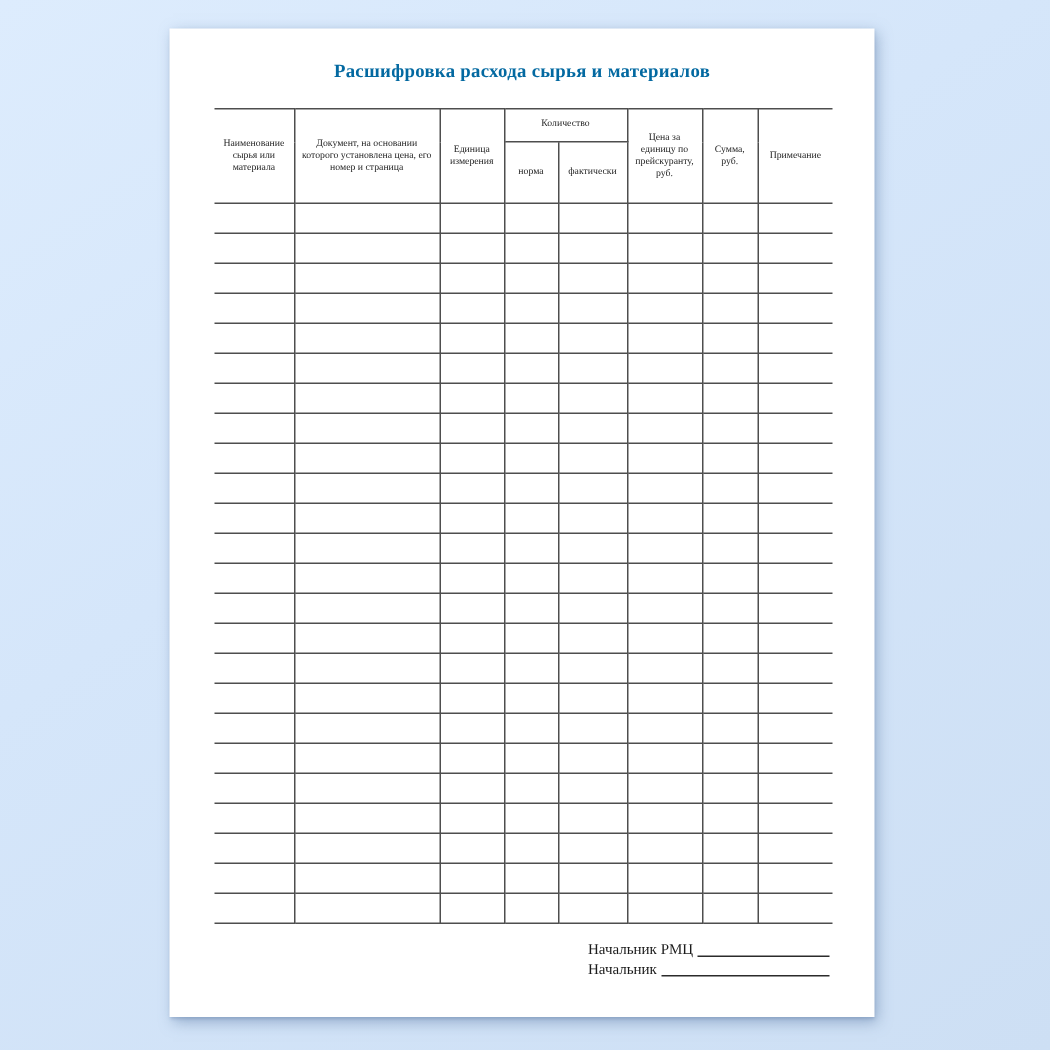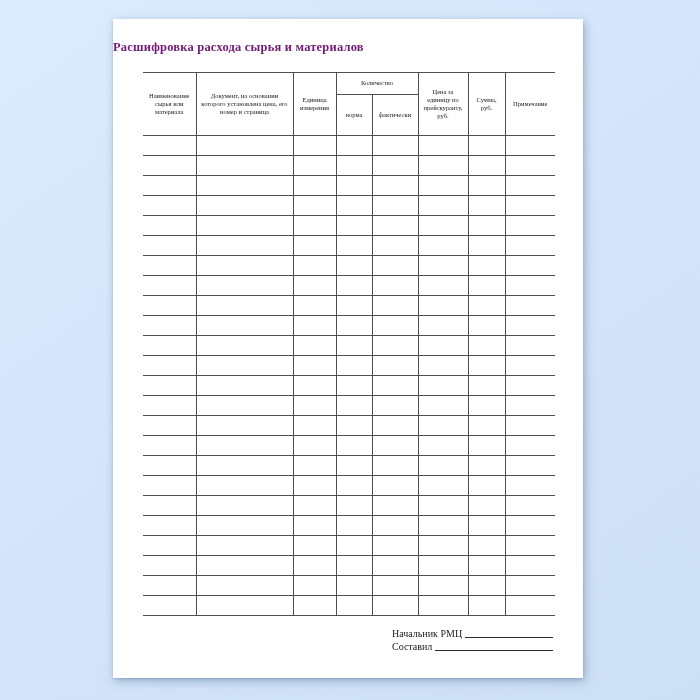--- a/index.html
+++ b/index.html
@@ -24,24 +24,25 @@
     height: 659px;
     background: #ffffff;
     box-shadow: 2px 3px 9px rgba(100, 130, 170, 0.55), 0 1px 2px rgba(100, 130, 170, 0.35);
     box-sizing: border-box;
     padding-top: 21px;
     color: #1b1b1b;
   }
   .doc-title {
     height: 15px;
     line-height: 15px;
+    text-align: center;
     font-size: 12.5px;
     font-weight: bold;
     letter-spacing: 0.2px;
-    color: #701a75;
+    color: #0369a1;
   }
   table.form-table {
     border-collapse: collapse;
     table-layout: fixed;
     margin: 17px 0 0 30px;
     width: 412px;
   }
   .form-table th, .form-table td {
     border: 1px solid #4e4e4e;
     padding: 0;
@@ -359,19 +360,19 @@
           </tr>
         </tbody>
     </table>
 
     <div class="signatures">
       <div class="sig-row">
         <span class="sig-label">Начальник РМЦ</span>
         <span class="sig-line"></span>
       </div>
       <div class="sig-row">
-        <span class="sig-label">Составил</span>
+        <span class="sig-label">Начальник</span>
         <span class="sig-line"></span>
       </div>
     </div>
 
   </div>
 </div>
 
 </body></html>

